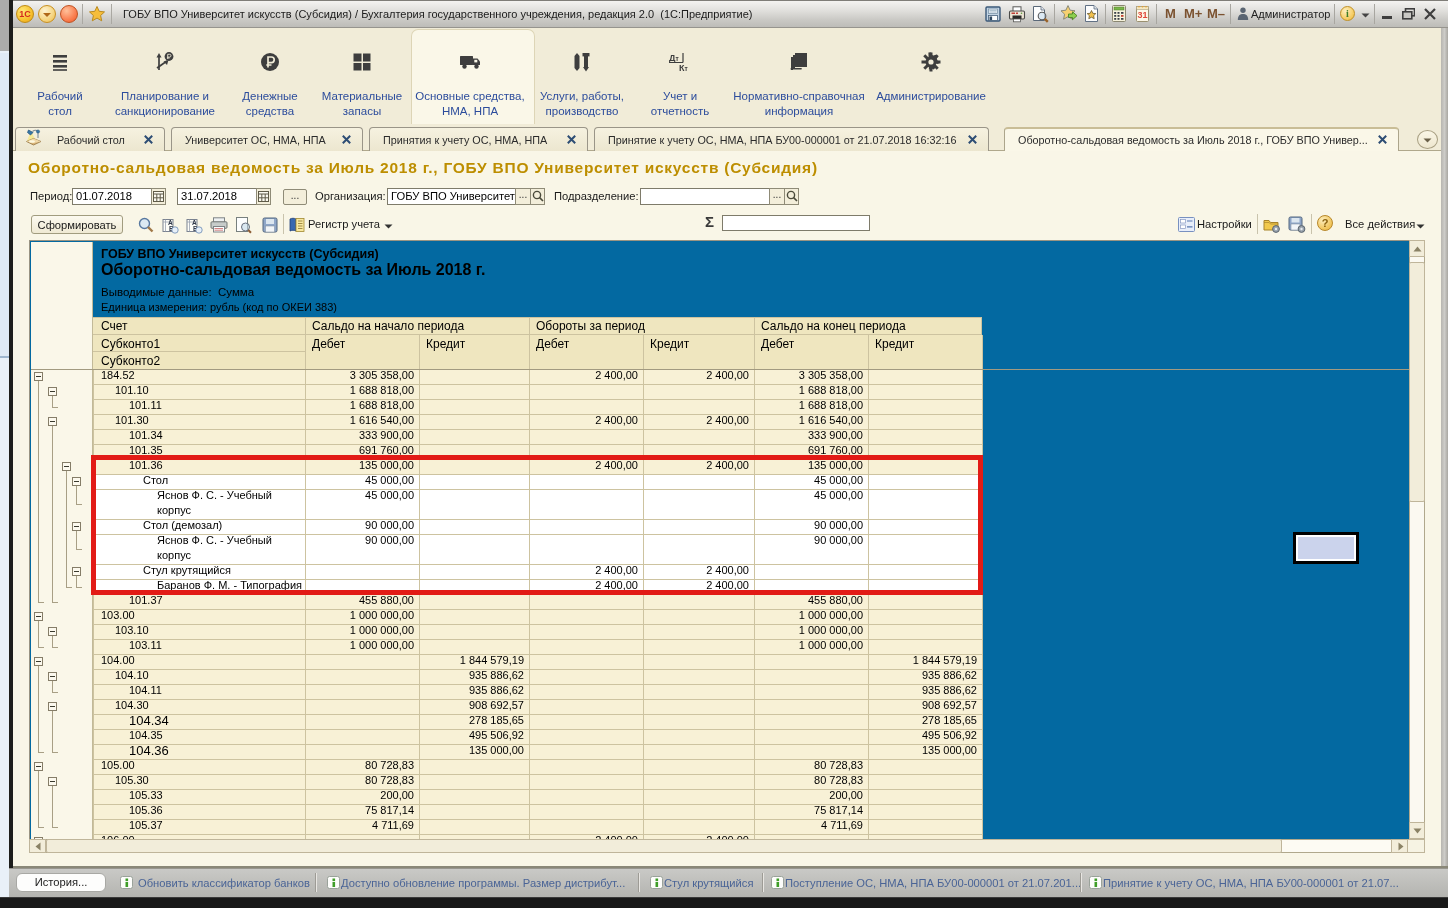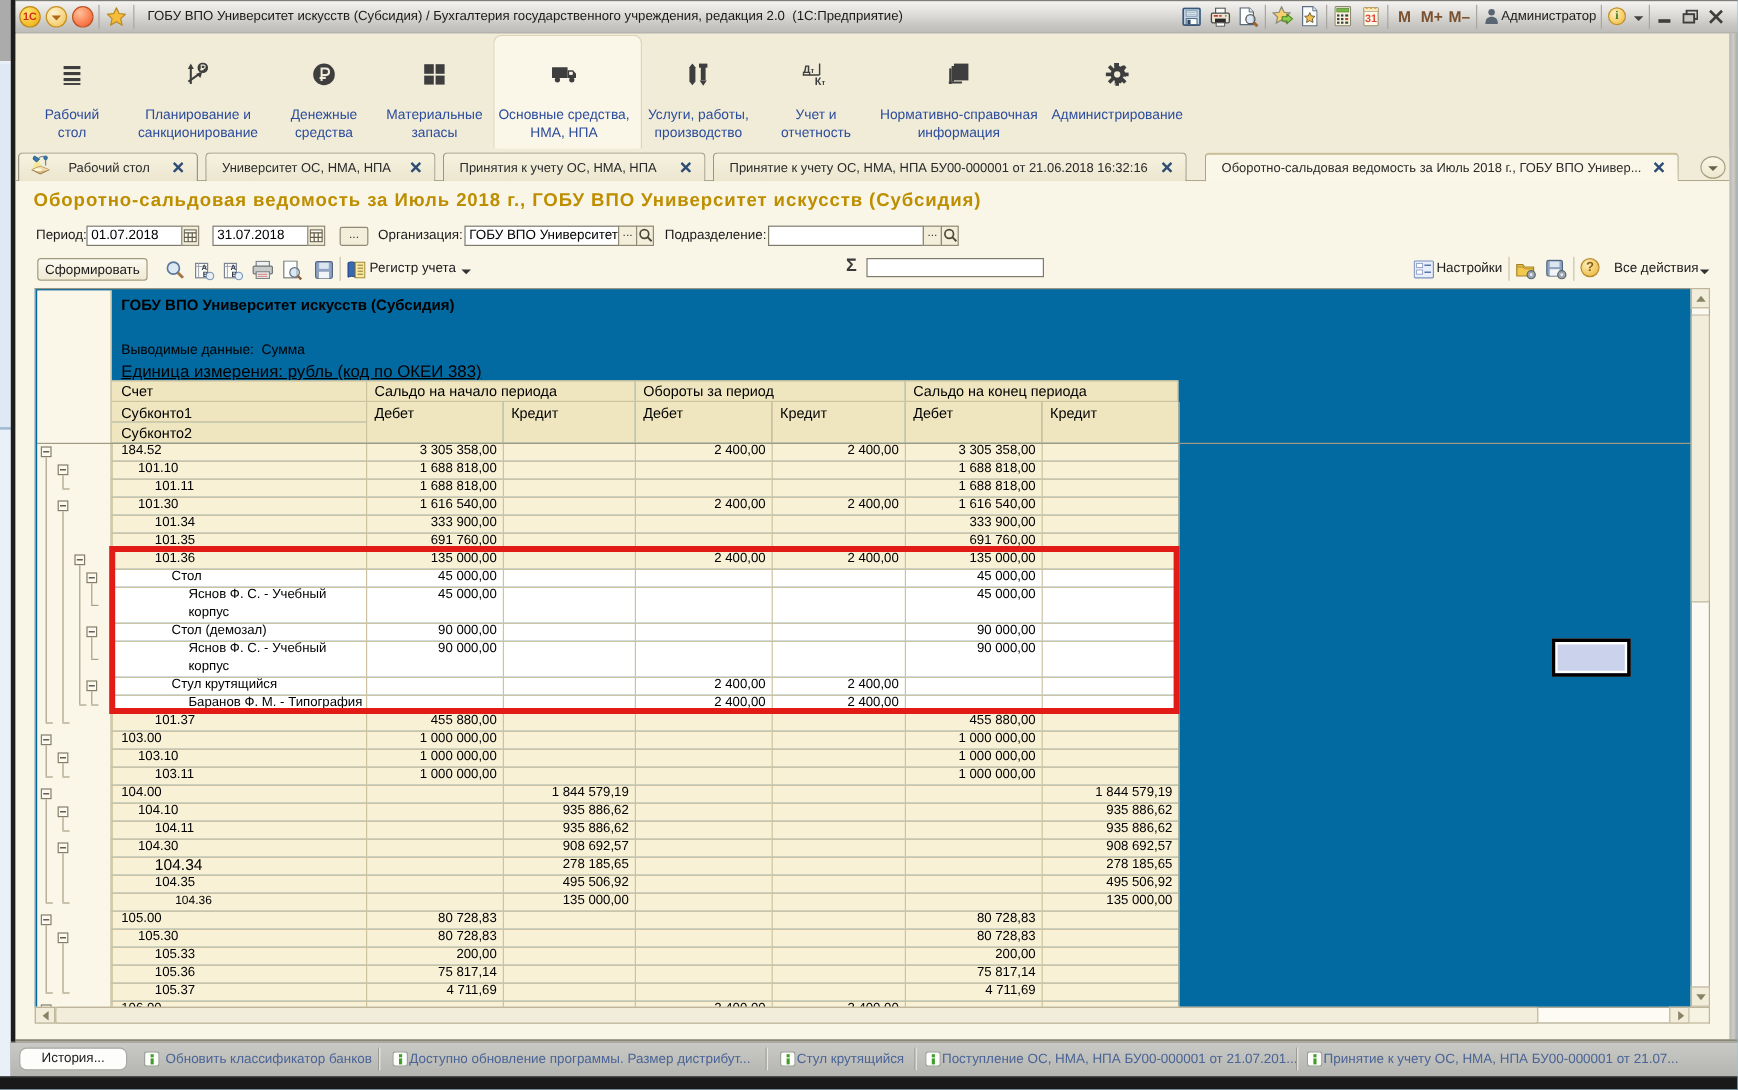--- a/index.html
+++ b/index.html
@@ -201,21 +201,21 @@
 <div style="position:absolute;left:185px;top:134px;white-space:nowrap;font-size:10.8px;color:#2b2b2b;">Университет ОС, НМА, НПА</div>
 <svg width="9" height="9" viewBox="0 0 9 9" style="position:absolute;left:342px;top:135px;">
     <path d="M0.8 0.8 L8.2 8.2 M8.2 0.8 L0.8 8.2" stroke="#2d4d74" stroke-width="2"></path>
   </svg>
 <div class="ab" style="left:369px;top:127px;width:219px;height:24px;border-radius:4px 4px 0 0;background:linear-gradient(180deg,#f6f2e0,#ece6cf);border:1px solid #9a9588;border-bottom:none;"></div>
 <div style="position:absolute;left:383px;top:134px;white-space:nowrap;font-size:10.8px;color:#2b2b2b;">Принятия к учету ОС, НМА, НПА</div>
 <svg width="9" height="9" viewBox="0 0 9 9" style="position:absolute;left:567px;top:135px;">
     <path d="M0.8 0.8 L8.2 8.2 M8.2 0.8 L0.8 8.2" stroke="#2d4d74" stroke-width="2"></path>
   </svg>
 <div class="ab" style="left:594px;top:127px;width:395px;height:24px;border-radius:4px 4px 0 0;background:linear-gradient(180deg,#f6f2e0,#ece6cf);border:1px solid #9a9588;border-bottom:none;"></div>
-<div style="position:absolute;left:608px;top:134px;white-space:nowrap;font-size:10.8px;color:#2b2b2b;">Принятие к учету ОС, НМА, НПА БУ00-000001 от 21.06.2018 16:32:16</div>
+<div style="position:absolute;left:608px;top:134px;white-space:nowrap;font-size:10.8px;color:#2b2b2b;">Принятие к учету ОС, НМА, НПА БУ00-000001 от 21.07.2018 16:32:16</div>
 <svg width="9" height="9" viewBox="0 0 9 9" style="position:absolute;left:968px;top:135px;">
     <path d="M0.8 0.8 L8.2 8.2 M8.2 0.8 L0.8 8.2" stroke="#2d4d74" stroke-width="2"></path>
   </svg>
 <div class="ab" style="left:1004px;top:127px;width:395px;height:25px;border-radius:4px 4px 0 0;background:#faf7e8;border:1px solid #aca58b;border-bottom:none;border-top:2px solid #c9bd96;"></div>
 <div style="position:absolute;left:1018px;top:134px;white-space:nowrap;font-size:10.8px;color:#2b2b2b;">Оборотно-сальдовая ведомость за Июль 2018 г., ГОБУ ВПО Универ...</div>
 <svg width="9" height="9" viewBox="0 0 9 9" style="position:absolute;left:1378px;top:135px;">
     <path d="M0.8 0.8 L8.2 8.2 M8.2 0.8 L0.8 8.2" stroke="#2d4d74" stroke-width="2"></path>
   </svg>
 <div class="ab" style="left:1417px;top:130px;width:21px;height:19px;border-radius:50%;background:linear-gradient(180deg,#faf6e6,#eee7cf);border:1px solid #a89f82;"></div>
 <svg width="9" height="5" viewBox="0 0 9 5" style="position:absolute;left:1423px;top:138px;">
@@ -330,22 +330,23 @@
 <div style="position:absolute;left:1311px;top:214px;width:1px;height:20px;background:#c9c3ac;"></div>
 <div class="ab" style="left:1317px;top:215px;width:16px;height:16px;border-radius:50%;background:radial-gradient(circle at 35% 30%,#fdeebe,#f2c964 60%,#e8b23a);border:1px solid #b8882a;color:#8a6210;font:bold 11px/14px 'Liberation Sans',sans-serif;text-align:center;">?</div>
 <div style="position:absolute;left:1345px;top:218px;white-space:nowrap;font-size:11.2px;color:#1a1a1a;">Все действия</div>
 <svg width="9" height="5" viewBox="0 0 9 5" style="position:absolute;left:1416px;top:224px;">
     <path d="M0.5 0.5 L4.5 4.5 L8.5 0.5 Z" fill="#333"></path>
   </svg>
 <div class="ab" id="sheet" style="left:29px;top:240px;width:1380px;height:600px;background:#0369a1;border:1px solid #9a9482;border-right:none;border-bottom:none;overflow:hidden;">
     <div style="position:absolute;left:1px;top:1px;width:62px;height:599px;background:#faf7e9;"></div>
     <div style="position:absolute;left:62px;top:1px;width:1px;height:599px;background:#c2b998;"></div>
     <div style="position:absolute;left:71px;top:6px;white-space:nowrap;font-size:12.5px;font-weight:bold;color:#000;">ГОБУ ВПО Университет искусств (Субсидия)</div>
+    <div style="position:absolute;left:71px;top:20px;white-space:nowrap;font-size:16px;font-weight:bold;color:#000;">Оборотно-сальдовая ведомость за Июль 2018 г.</div>
     <div style="position:absolute;left:71px;top:45px;white-space:nowrap;font-size:11.5px;color:#000;">Выводимые данные:&nbsp; Сумма</div>
-    <div style="position:absolute;left:71px;top:60px;white-space:nowrap;font-size:14px;color:#000;text-decoration:underline;">Единица измерения: рубль (код по ОКЕИ 383)</div>
+    <div style="position:absolute;left:71px;top:60px;white-space:nowrap;font-size:11px;color:#000;">Единица измерения: рубль (код по ОКЕИ 383)</div>
     <div style="position:absolute;left:63px;top:76px;width:212px;height:17.5px;background:#efe6bf;border-top:1px solid #cdc3a0;border-bottom:1px solid #cdc3a0;"></div>
     <div style="position:absolute;left:275px;top:76px;width:224px;height:17.5px;background:#efe6bf;border-top:1px solid #cdc3a0;border-bottom:1px solid #cdc3a0;border-left:1px solid #cdc3a0;"></div>
     <div style="position:absolute;left:499px;top:76px;width:225px;height:17.5px;background:#efe6bf;border-top:1px solid #cdc3a0;border-bottom:1px solid #cdc3a0;border-left:1px solid #cdc3a0;"></div>
     <div style="position:absolute;left:724px;top:76px;width:228px;height:17.5px;background:#efe6bf;border-top:1px solid #cdc3a0;border-bottom:1px solid #cdc3a0;border-left:1px solid #cdc3a0;border-right:1px solid #cdc3a0;"></div>
     <div style="position:absolute;left:63px;top:93.5px;width:212px;height:17.3px;background:#efe6bf;border-bottom:1px solid #cdc3a0;"></div>
     <div style="position:absolute;left:63px;top:110.80000000000001px;width:212px;height:17.2px;background:#efe6bf;"></div>
     <div style="position:absolute;left:275px;top:93.5px;width:114px;height:34.5px;background:#efe6bf;border-left:1px solid #cdc3a0;"></div>
     <div style="position:absolute;left:389px;top:93.5px;width:110px;height:34.5px;background:#efe6bf;border-left:1px solid #cdc3a0;"></div>
     <div style="position:absolute;left:499px;top:93.5px;width:114px;height:34.5px;background:#efe6bf;border-left:1px solid #cdc3a0;"></div>
     <div style="position:absolute;left:613px;top:93.5px;width:111px;height:34.5px;background:#efe6bf;border-left:1px solid #cdc3a0;"></div>
@@ -431,21 +432,21 @@
     <div style="position:absolute;left:63px;top:473.0px;width:889px;height:1px;background:#cdc3a0;"></div>
     <div style="position:absolute;left:85px;top:459.0px;white-space:nowrap;font-size:11px;color:#000;line-height:11px;">104.30</div>
     <div style="position:absolute;left:63px;top:474.0px;width:889px;height:14.0px;background:#f8f1d6;"></div>
     <div style="position:absolute;left:63px;top:488.0px;width:889px;height:1px;background:#cdc3a0;"></div>
     <div style="position:absolute;left:99px;top:474.0px;white-space:nowrap;font-size:13px;color:#000;line-height:11px;">104.34</div>
     <div style="position:absolute;left:63px;top:489.0px;width:889px;height:14.0px;background:#f8f1d6;"></div>
     <div style="position:absolute;left:63px;top:503.0px;width:889px;height:1px;background:#cdc3a0;"></div>
     <div style="position:absolute;left:99px;top:489.0px;white-space:nowrap;font-size:11px;color:#000;line-height:11px;">104.35</div>
     <div style="position:absolute;left:63px;top:504.0px;width:889px;height:14.0px;background:#f8f1d6;"></div>
     <div style="position:absolute;left:63px;top:518.0px;width:889px;height:1px;background:#cdc3a0;"></div>
-    <div style="position:absolute;left:116px;top:504.0px;white-space:nowrap;font-size:10px;color:#000;line-height:11px;">104.36</div>
+    <div style="position:absolute;left:99px;top:504.0px;white-space:nowrap;font-size:13px;color:#000;line-height:11px;">104.36</div>
     <div style="position:absolute;left:63px;top:519.0px;width:889px;height:14.0px;background:#f8f1d6;"></div>
     <div style="position:absolute;left:63px;top:533.0px;width:889px;height:1px;background:#cdc3a0;"></div>
     <div style="position:absolute;left:71px;top:519.0px;white-space:nowrap;font-size:11px;color:#000;line-height:11px;">105.00</div>
     <div style="position:absolute;left:63px;top:534.0px;width:889px;height:14.0px;background:#f8f1d6;"></div>
     <div style="position:absolute;left:63px;top:548.0px;width:889px;height:1px;background:#cdc3a0;"></div>
     <div style="position:absolute;left:85px;top:534.0px;white-space:nowrap;font-size:11px;color:#000;line-height:11px;">105.30</div>
     <div style="position:absolute;left:63px;top:549.0px;width:889px;height:14.0px;background:#f8f1d6;"></div>
     <div style="position:absolute;left:63px;top:563.0px;width:889px;height:1px;background:#cdc3a0;"></div>
     <div style="position:absolute;left:99px;top:549.0px;white-space:nowrap;font-size:11px;color:#000;line-height:11px;">105.33</div>
     <div style="position:absolute;left:63px;top:564.0px;width:889px;height:14.0px;background:#f8f1d6;"></div>

